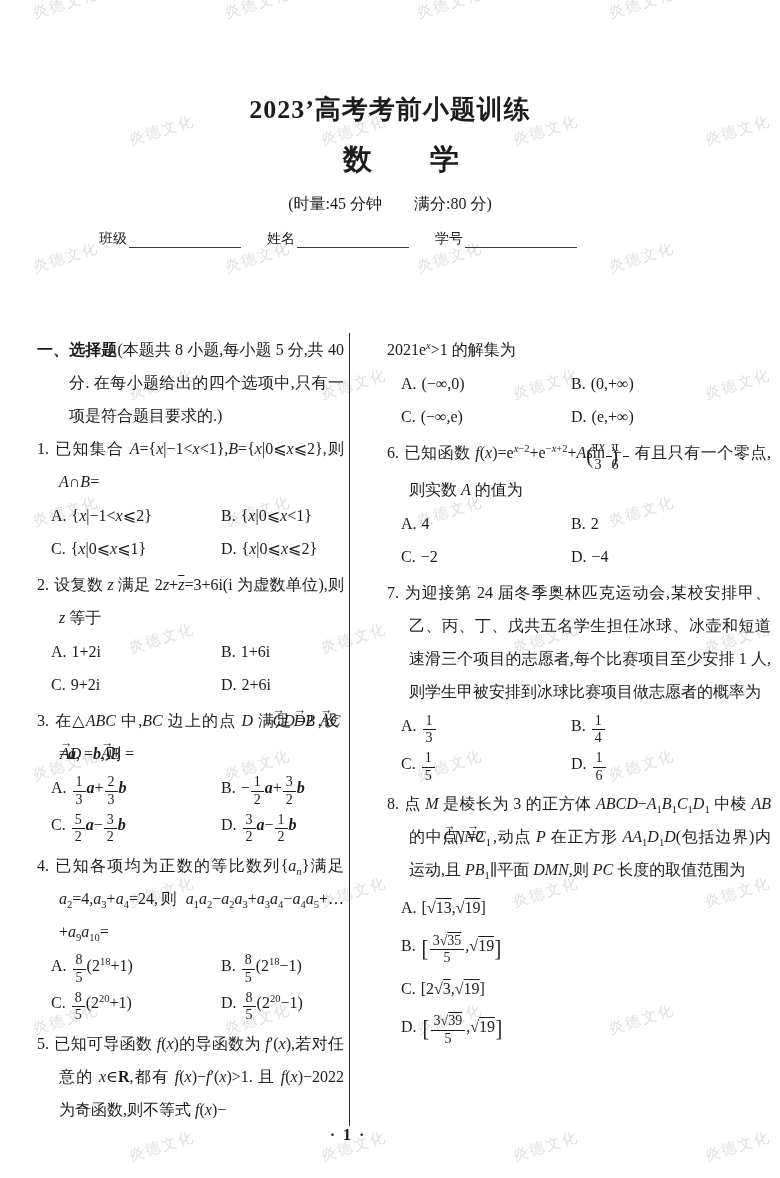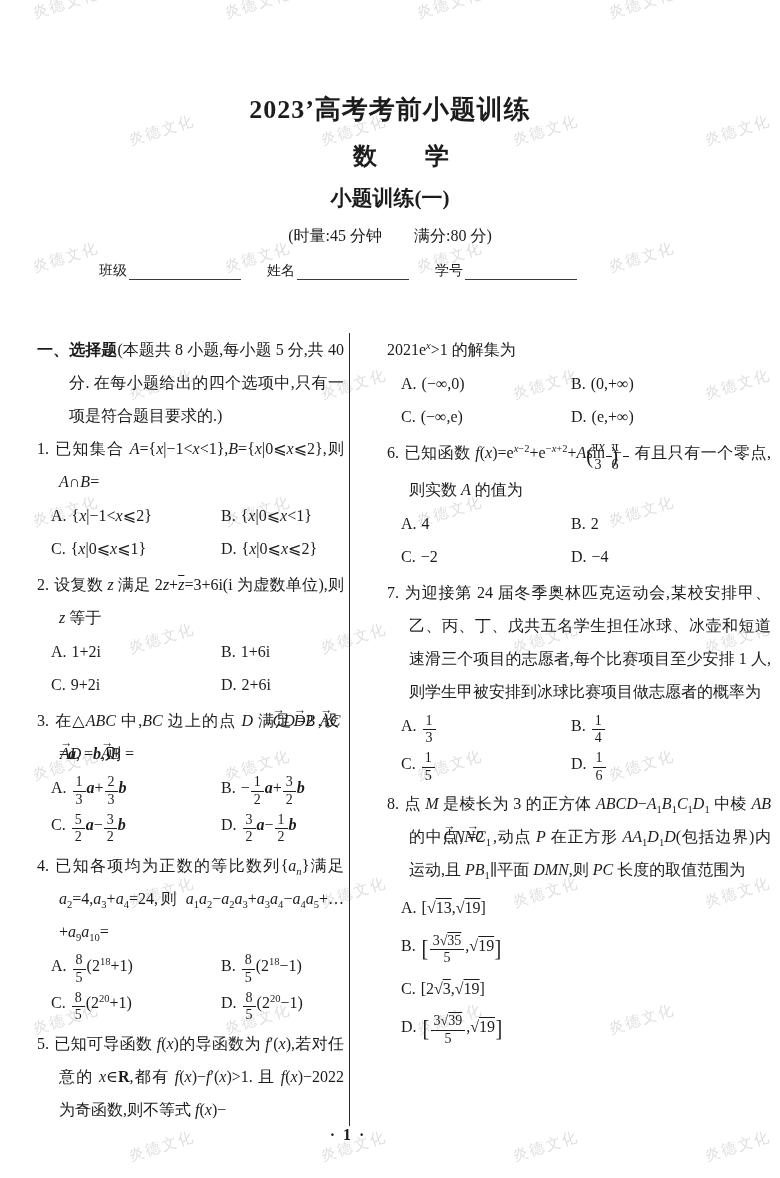--- a/index.html
+++ b/index.html
@@ -10,21 +10,21 @@
   .page{position:absolute;inset:0;}
   
   .wm-layer{position:absolute;inset:0;z-index:0;pointer-events:none;}
   .wm{position:absolute;transform:rotate(-17deg);color:rgba(90,90,90,0.20);
       font-size:15px;letter-spacing:2px;white-space:nowrap;
       font-family:"Liberation Sans","DejaVu Sans",sans-serif;}
   .content{position:absolute;inset:0;z-index:1;}
   
   .header{text-align:center;padding-top:92px;}
   .series-title{font-size:26px;font-weight:bold;letter-spacing:1px;}
-  .subject-title{font-size:24px;font-weight:bold;margin-top:13px;padding-left:22px;}
+  .subject-title{font-size:29px;font-weight:bold;margin-top:13px;padding-left:22px;}
   .paper-title{font-size:21px;font-weight:bold;margin-top:12px;}
   .exam-meta{font-size:16px;margin-top:14px;}
   .fields{display:flex;gap:26px;width:fit-content;margin:15px auto 0;transform:translateX(-52px);font-size:14px;}
   .field{display:flex;align-items:flex-end;}
   .blank{display:inline-block;width:112px;border-bottom:1px solid #3a3a3a;height:16px;margin-left:2px;}
   
   .cols{position:absolute;left:13px;top:333px;width:758px;display:flex;align-items:stretch;}
   .col-left{width:336px;padding-right:5px;box-sizing:border-box;}
   .col-right{flex:1;border-left:1px solid #2b2b2b;padding-left:13px;box-sizing:border-box;}
   .prob{font-size:16px;line-height:33px;margin-left:24px;}
@@ -95,21 +95,20 @@
       <span class="wm" style="left: 608px; top: 1010px;">炎德文化</span>
       <span class="wm" style="left: 128px; top: 1137px;">炎德文化</span>
       <span class="wm" style="left: 320px; top: 1137px;">炎德文化</span>
       <span class="wm" style="left: 512px; top: 1137px;">炎德文化</span>
       <span class="wm" style="left: 704px; top: 1137px;">炎德文化</span>
     </div>
   <div class="content">
     <div class="header">
       <div class="series-title">2023’高考考前小题训练</div>
       <div class="subject-title">数　　学</div>
-      <div class="paper-title">小题训练(一)</div>
       <div class="exam-meta">(时量:45 分钟　　满分:80 分)</div>
       <div class="fields">
         <div class="field">
           <span>班级</span>
           <span class="blank"></span>
         </div>
         <div class="field">
           <span>姓名</span>
           <span class="blank"></span>
         </div>

